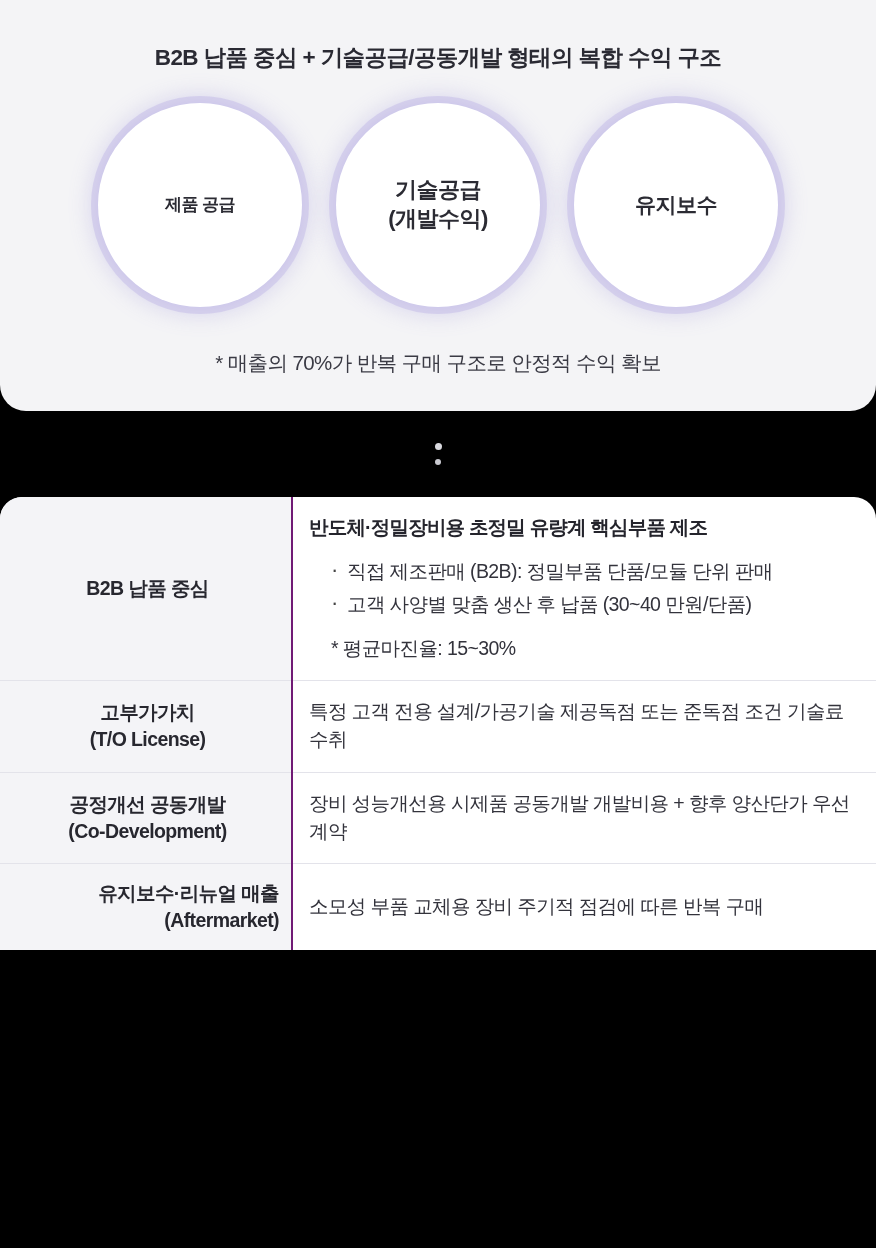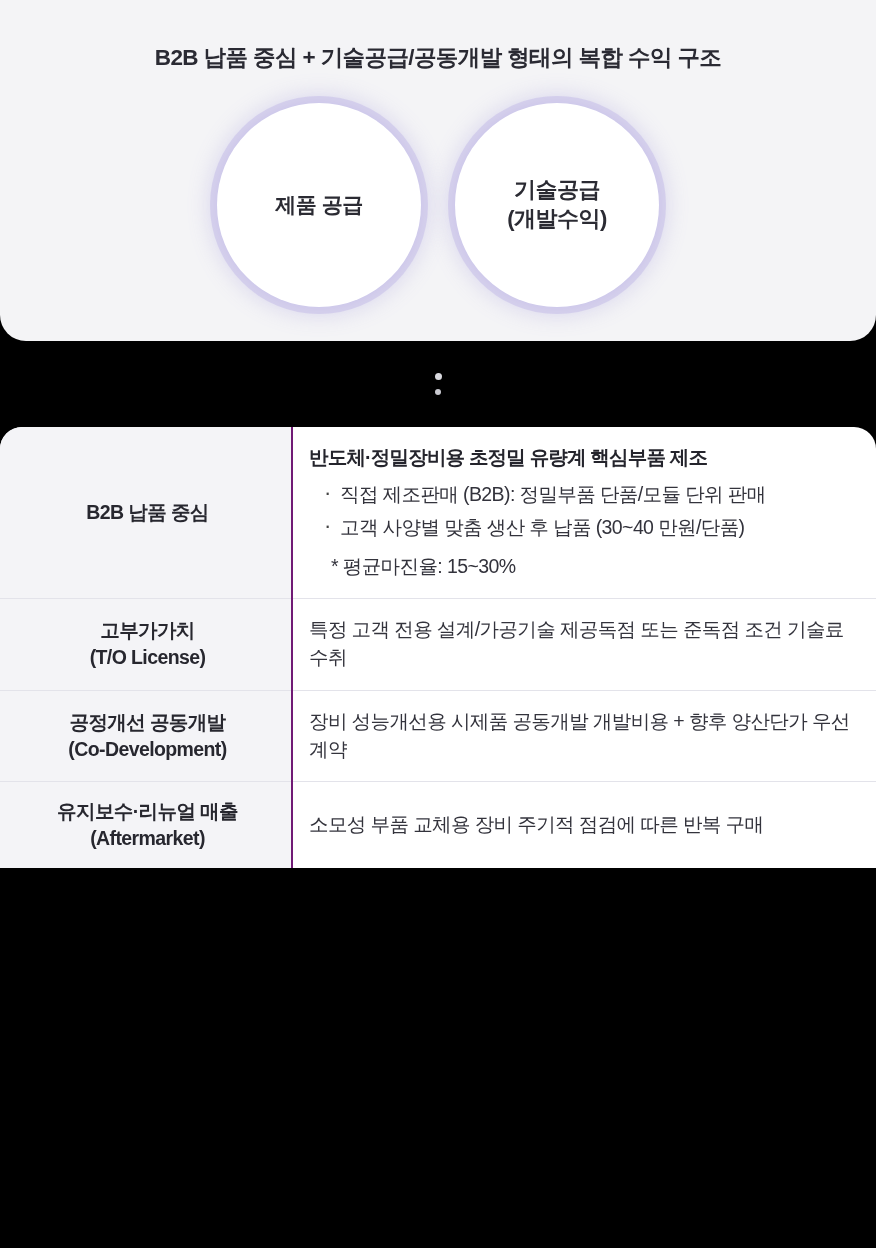--- a/index.html
+++ b/index.html
@@ -44,21 +44,21 @@
     align-items: center;
     justify-content: center;
     text-align: center;
     font-weight: bold;
     color: #2b2b33;
     line-height: 1.3;
     letter-spacing: -0.5px;
     box-shadow: 0 0 0 7px rgba(171,160,226,0.30),
                 0 0 22px 7px rgba(150,138,215,0.30);
   }
-  .bubble.b1 { width: 204px; height: 204px; font-size: 21px; }
+  .bubble.b1 { width: 204px; height: 204px; font-size: 17px; }
   .bubble.b2 { width: 204px; height: 204px; font-size: 22px; }
   .bubble.b3 { width: 204px; height: 204px; font-size: 21px; }
 
   .note {
     text-align: center;
     margin-top: 42px;
     font-size: 20.5px;
     color: #3a3a44;
     letter-spacing: -0.6px;
   }
@@ -118,21 +118,21 @@
     color: #33333c;
     letter-spacing: -0.6px;
   }
   .body-heading {
     font-weight: bold;
     color: #24242c;
     margin-bottom: 4px;
     letter-spacing: -0.8px;
   }
   ul.bullets {
-    margin: 9px; padding: 0; list-style: none;
+    margin: 16px; padding: 0; list-style: none;
   }
   ul.bullets > li {
     position: relative;
     padding-left: 22px;
     margin: 4px 0;
   }
   ul.bullets > li::before {
     content: "·";
     position: absolute;
     left: 6px;
@@ -153,22 +153,26 @@
   <div class="top-title">B2B 납품 중심 + 기술공급/공동개발 형태의 복합 수익 구조</div>
 
   <div class="bubble-row">
     <div class="bubble b1">
       <span>제품 공급</span>
     </div>
     <div class="bubble b2">
       <span style="white-space: pre-line;">기술공급
 (개발수익)</span>
     </div>
+    <div class="bubble b3">
+      <span>유지보수</span>
+    </div>
   </div>
 
+  <div class="note">* 매출의 70%가 반복 구매 구조로 안정적 수익 확보</div>
 </div>
 
 <div class="connector">
   <span class="dot"></span>
   <span class="dot small"></span>
 </div>
 
 <div class="table-wrap">
   <table class="rev">
     <tbody>
@@ -190,20 +194,20 @@
         <td class="body">특정 고객 전용 설계/가공기술 제공독점 또는 준독점 조건 기술료 수취</td>
       </tr>
 
       <tr>
         <td class="label" style="white-space: pre-line;">공정개선 공동개발
 (Co-Development)</td>
         <td class="body">장비 성능개선용 시제품 공동개발 개발비용 + 향후 양산단가 우선계약</td>
       </tr>
 
       <tr>
-        <td class="label" style="white-space: pre-line;">유지보수·리뉴얼 매출
+        <td class="label" style="white-space: pre-line; text-align: right;">유지보수·리뉴얼 매출
 (Aftermarket)</td>
         <td class="body">소모성 부품 교체용 장비 주기적 점검에 따른 반복 구매</td>
       </tr>
 
     </tbody>
   </table>
 </div>
 
 </body></html>

